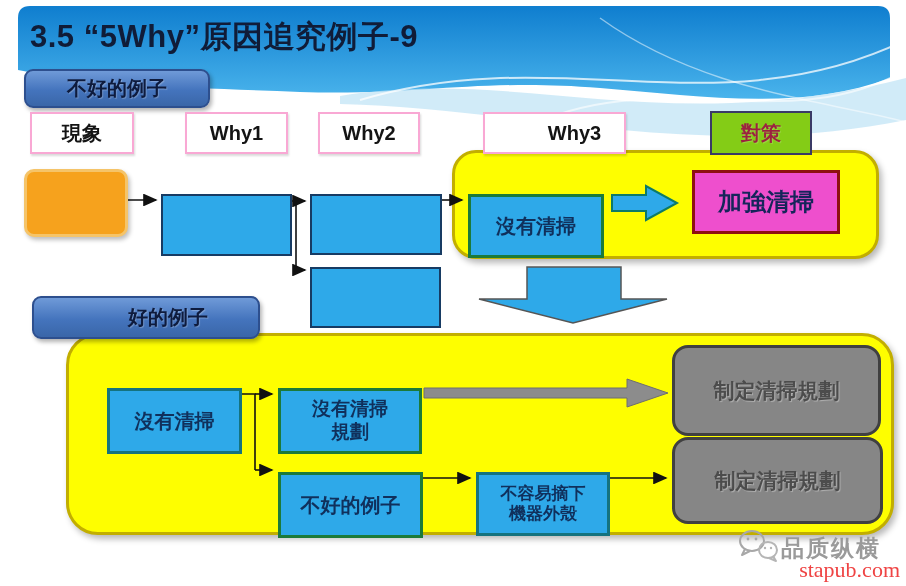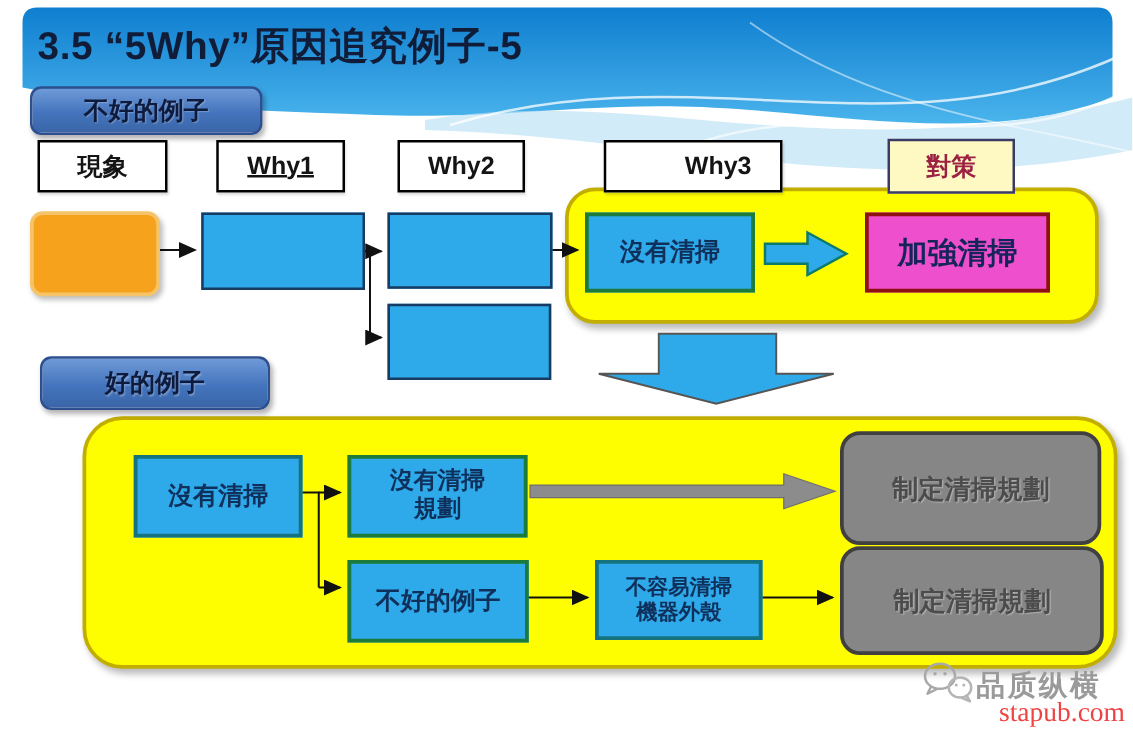--- a/index.html
+++ b/index.html
@@ -17,40 +17,40 @@
   .badge{
     position:absolute;z-index:6;border-radius:9px;
     background:linear-gradient(180deg,#6f9ad8 0%,#4474bd 55%,#3a66a8 100%);
     border:2px solid #2d4f8e;box-shadow:2px 3px 4px rgba(0,0,0,.3);
     display:flex;align-items:center;justify-content:center;
     font-size:20px;font-weight:bold;color:#0e1b3d;
     text-shadow:1px 1px 1px rgba(255,255,255,.25);
   }
   
   .wbox{
-    position:absolute;z-index:6;background:#ffffff;border:2px solid #000000;
+    position:absolute;z-index:6;background:#ffffff;border:2px solid #f9a8d4;
     display:flex;align-items:center;justify-content:center;
     font-size:20px;font-weight:600;color:#141414;
     box-shadow:1px 2px 2px rgba(0,0,0,.15);
   }
   
   .bluebox{
     position:absolute;z-index:10;background:#2ea9e9;border:2px solid #173b63;
     display:flex;flex-direction:column;align-items:center;justify-content:center;
-    font-size:20px;font-weight:bold;color:#10305c;text-align:center;line-height:1.2;
+    font-size:20px;font-weight:bold;color:#10305c;text-align:center;line-height:1.2;margin-top:24px;
   }
   .green-border{border:3px solid #1c7a3a;}
   .teal-border{border:3px solid #15737f;}
   .magenta{
     position:absolute;z-index:10;background:#ee4fcd;border:3px solid #8e1010;
     display:flex;align-items:center;justify-content:center;
     font-size:24px;font-weight:bold;color:#15255a;
   }
   .magenta-label{
-    position:absolute;z-index:6;background:#fef9c3;border:2px solid #3a3a66;
+    position:absolute;z-index:6;background:#84cc16;border:2px solid #3a3a66;
     display:flex;align-items:center;justify-content:center;
     font-size:20px;font-weight:bold;color:#9c2140;
     text-shadow:1px 1px 1px rgba(255,255,255,.2);
   }
   .orangebox{
     position:absolute;z-index:10;background:#f6a21d;border:3px solid #f5c469;
     border-radius:10px;box-shadow:2px 3px 4px rgba(0,0,0,.25);
   }
   .ycontainer{
     position:absolute;z-index:2;background:#fefe00;border:3px solid #c2ae00;
@@ -92,51 +92,51 @@
              C480,78 420,96 300,92
              C200,88 100,86 18,70
              L18,18 Q18,6 30,6 Z" fill="url(#bandGrad)"></path>
     <path d="M340,96 C520,66 660,140 906,78 L906,120
              C700,162 520,108 340,104 Z" fill="#b9e0f5" opacity="0.65"></path>
     <path d="M360,100 C560,40 720,130 906,40" fill="none" stroke="#ffffff" stroke-width="2" opacity="0.75"></path>
     <path d="M520,130 C660,60 780,140 906,70" fill="none" stroke="#ffffff" stroke-width="2" opacity="0.6"></path>
     <path d="M600,18 C700,90 820,100 906,122" fill="none" stroke="#ffffff" stroke-width="1.5" opacity="0.5"></path>
   </svg>
 
-  <div class="title">3.5 “5Why”原因追究例子-5</div>
+  <div class="title">3.5 “5Why”原因追究例子-9</div>
 
   <div class="badge" style="left:24px;top:69px;width:182px;height:35px;">不好的例子</div>
 
   <div class="wbox" style="left:30px;top:112px;width:100px;height:38px;">現象</div>
-  <div class="wbox" style="left:173px;top:112px;width:99px;height:38px;text-decoration:underline;">Why1</div>
+  <div class="wbox" style="left:185px;top:112px;width:99px;height:38px;">Why1</div>
   <div class="wbox" style="left:318px;top:112px;width:98px;height:38px;">Why2</div>
   <div class="wbox" style="left:483px;top:112px;width:99px;height:38px;padding-left:40px;">Why3</div>
   <div class="magenta-label" style="left:710px;top:111px;width:98px;height:40px;">對策</div>
 
   <div class="ycontainer" style="left:452px;top:150px;width:421px;height:103px;border-radius:24px;"></div>
 
   <div class="orangebox" style="left:24px;top:169px;width:98px;height:62px;"></div>
   <div class="bluebox" style="left:161px;top:170px;width:127px;height:58px;"></div>
   <div class="bluebox" style="left:310px;top:170px;width:128px;height:57px;"></div>
   <div class="bluebox" style="left:310px;top:243px;width:127px;height:57px;"></div>
   <div class="bluebox green-border" style="left:468px;top:170px;width:130px;height:58px;">沒有清掃</div>
   <div class="magenta" style="left:692px;top:170px;width:142px;height:58px;">加強清掃</div>
 
-  <div class="badge" style="left:32px;top:285px;width:180px;height:39px;">好的例子</div>
+  <div class="badge" style="left:32px;top:296px;width:180px;height:39px;padding-left:44px;">好的例子</div>
 
   <div class="ycontainer" style="left:66px;top:333px;width:822px;height:196px;border-radius:32px;"></div>
 
   <div class="bluebox teal-border" style="left:107px;top:364px;width:129px;height:60px;">沒有清掃</div>
   <div class="bluebox green-border" style="left:278px;top:364px;width:138px;height:60px;font-size:19px;">
     <span>沒有清掃</span>
     <span>規劃</span>
   </div>
   <div class="bluebox green-border" style="left:278px;top:448px;width:139px;height:60px;">不好的例子</div>
   <div class="bluebox teal-border" style="left:476px;top:448px;width:128px;height:58px;font-size:17px;">
-    <span>不容易清掃</span>
+    <span>不容易摘下</span>
     <span>機器外殼</span>
   </div>
   <div class="graybox" style="left:672px;top:345px;width:203px;height:85px;">制定清掃規劃</div>
   <div class="graybox" style="left:672px;top:437px;width:205px;height:81px;">制定清掃規劃</div>
 
   <svg class="connector-svg" width="906" height="586" viewBox="0 0 906 586">
     <defs>
       <marker id="ah" markerWidth="9" markerHeight="8" refX="8" refY="4" orient="auto">
         <path d="M0,0 L9,4 L0,8 Z" fill="#111111"></path>
       </marker>

